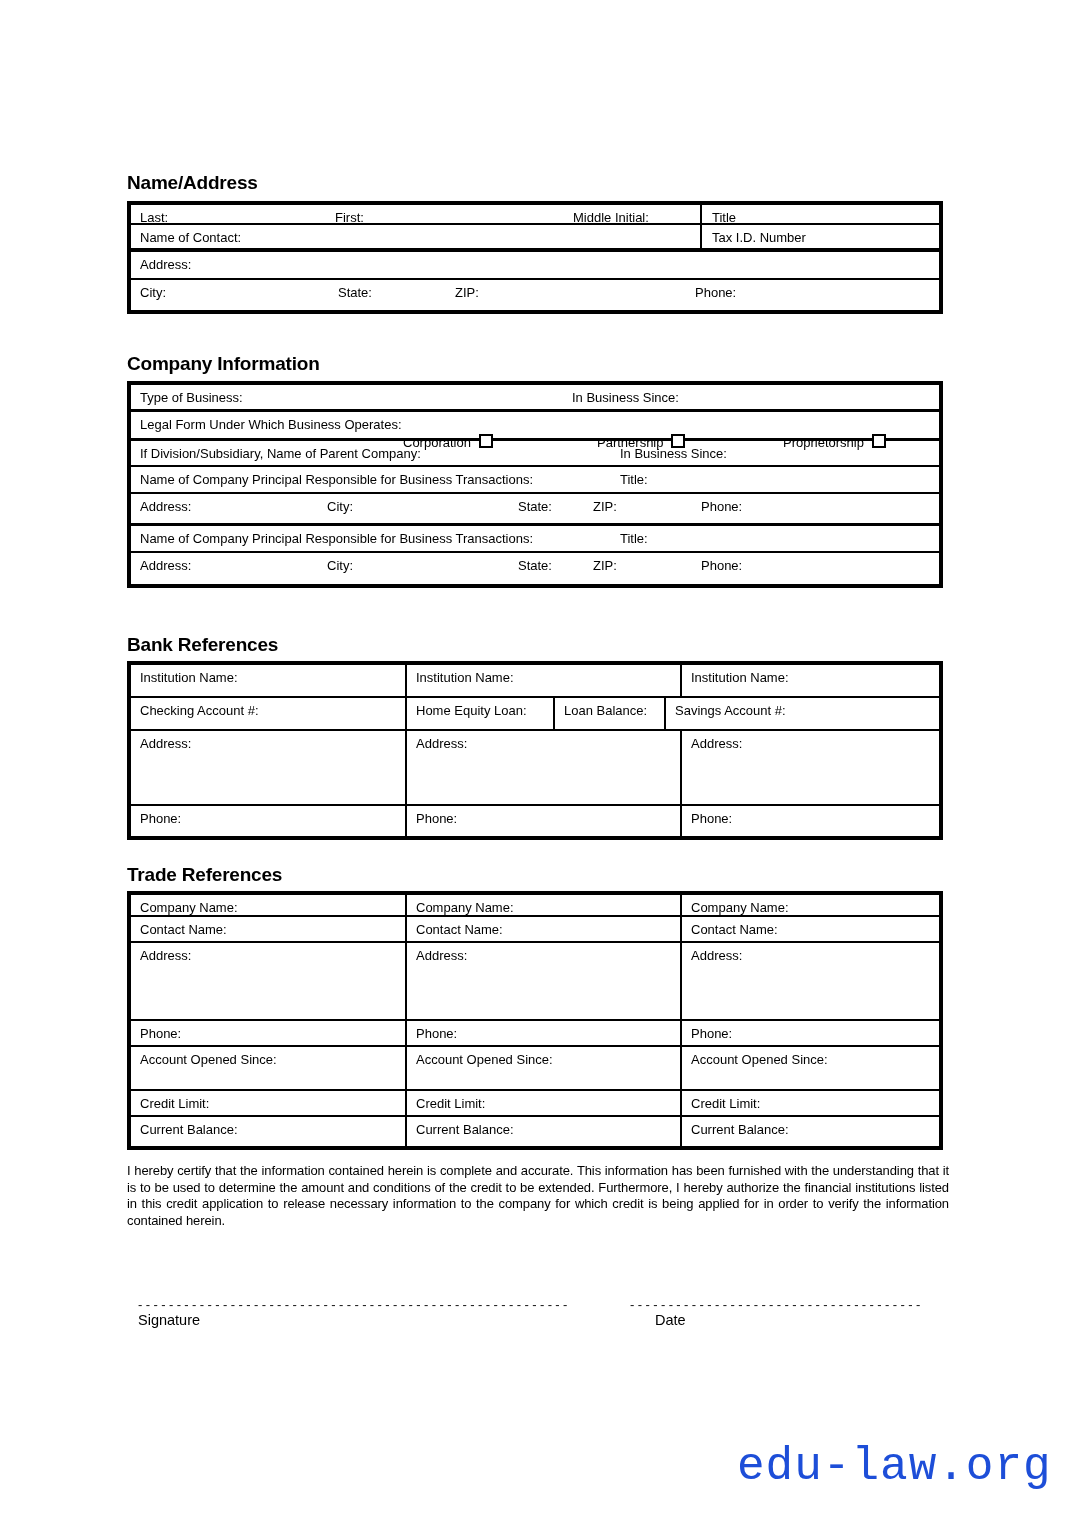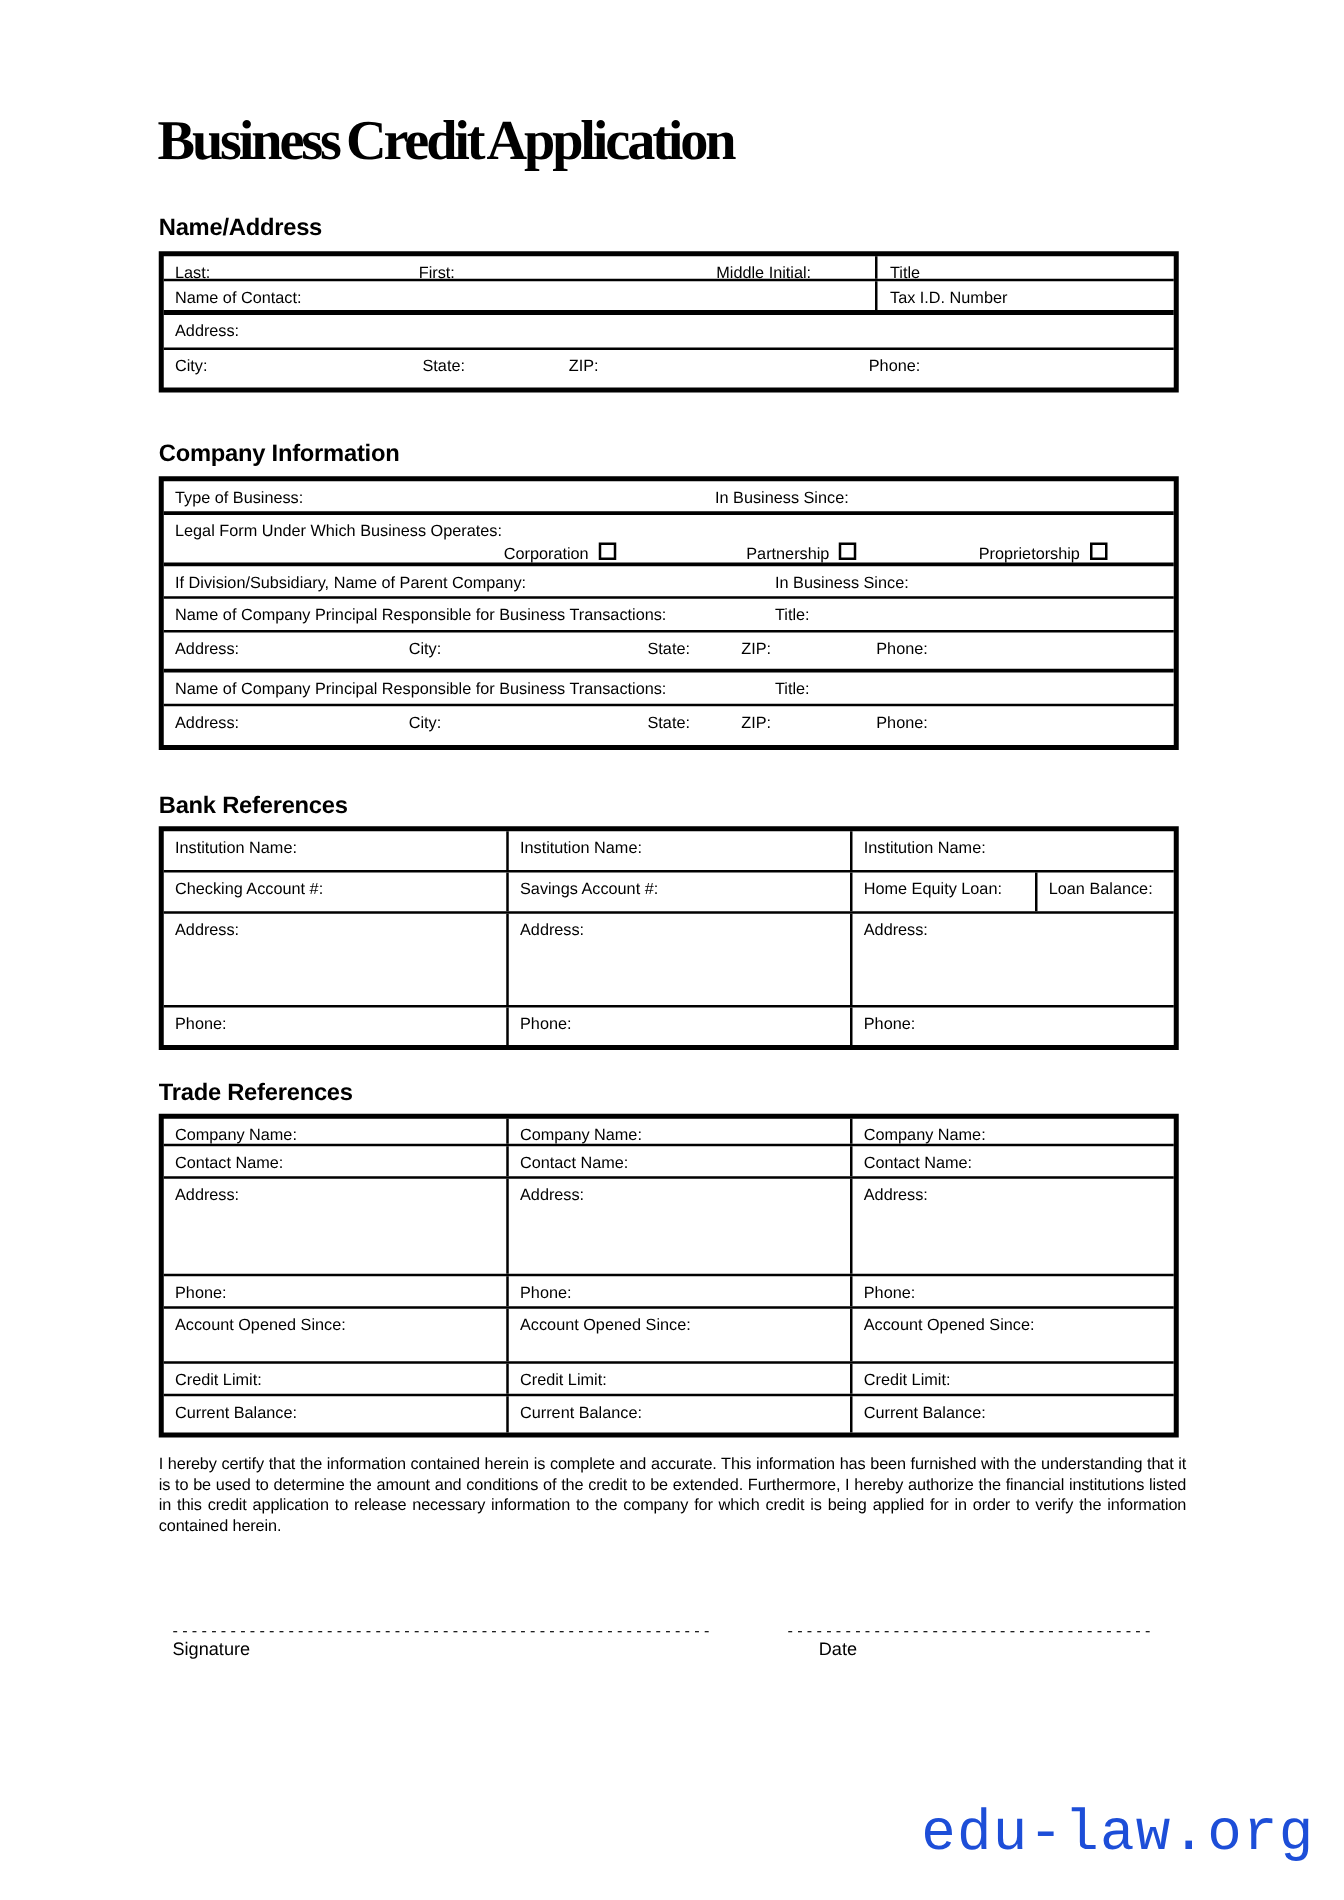--- a/index.html
+++ b/index.html
@@ -55,21 +55,20 @@
     position:absolute; left:737px; top:1441px;
     font-family:"Liberation Mono", monospace; font-size:46px;
     color:#1d4ed8; letter-spacing:1px; white-space:nowrap;
   }
 </style>
 </head>
 <body>
 
 <div class="page">
 
-  <div class="doc-title">Business Credit Application</div>
 
   <div class="section-heading" style="top:172px">Name/Address</div>
 
   <div class="tbl" style="top:201px">
     <div class="row" style="height:20px">
       <span class="lbl" style="left:9px">Last:</span>
       <span class="lbl" style="left:204px">First:</span>
       <span class="lbl" style="left:442px">Middle Initial:</span>
       <div class="vline" style="left:569px"></div>
       <span class="lbl" style="left:581px">Title</span>
@@ -90,21 +89,21 @@
     </div>
   </div>
 
   <div class="section-heading" style="top:353px">Company Information</div>
 
   <div class="tbl" style="top:381px">
     <div class="row sep3" style="height:27px">
       <span class="lbl" style="left:9px">Type of Business:</span>
       <span class="lbl" style="left:441px">In Business Since:</span>
     </div>
-    <div class="row sep3" style="height:41px">
+    <div class="row sep3" style="height:29px">
       <span class="lbl" style="left:9px">Legal Form Under Which Business Operates:</span>
       <span class="lbl2" style="left:272px"><span>Corporation</span><span class="cb"></span></span>
       <span class="lbl2" style="left:466px"><span>Partnership</span><span class="cb"></span></span>
       <span class="lbl2" style="left:652px"><span>Proprietorship</span><span class="cb"></span></span>
     </div>
     <div class="row" style="height:26px">
       <span class="lbl" style="left:9px">If Division/Subsidiary, Name of Parent Company:</span>
       <span class="lbl" style="left:489px">In Business Since:</span>
     </div>
     <div class="row" style="height:27px">
@@ -141,32 +140,32 @@
       <div class="bcell bc2">
           <span class="clbl">Institution Name:</span>
         </div>
       <div class="bcell bc3">
           <span class="clbl">Institution Name:</span>
         </div>
     </div>
     <div class="brow" style="height:33px">
       <div class="bcell bc1">
           <span class="clbl">Checking Account #:</span>
-        </div>
-      <div class="bcell bc2">
-          <span class="clbl">Savings Account #:</span>
         </div>
       <div class="bcell bc3 split">
         <div class="half h1">
             <span class="clbl">Home Equity Loan:</span>
           </div>
         <div class="half h2">
             <span class="clbl">Loan Balance:</span>
           </div>
       </div>
+      <div class="bcell bc2">
+          <span class="clbl">Savings Account #:</span>
+        </div>
     </div>
     <div class="brow" style="height:75px">
       <div class="bcell bc1">
           <span class="clbl">Address:</span>
         </div>
       <div class="bcell bc2">
           <span class="clbl">Address:</span>
         </div>
       <div class="bcell bc3">
           <span class="clbl">Address:</span>

